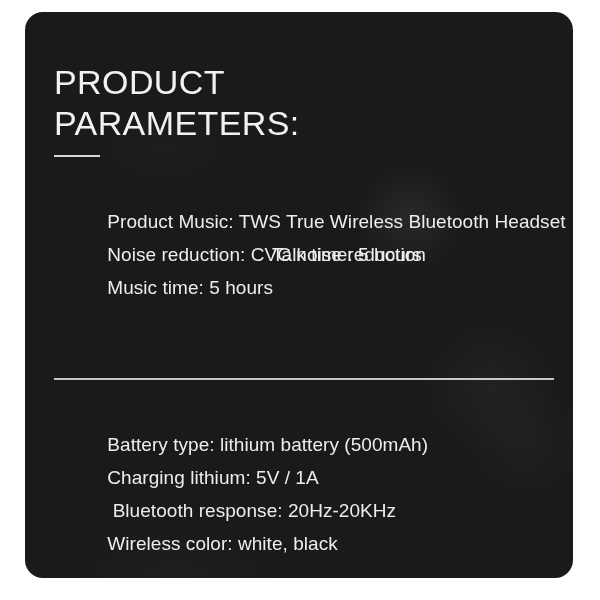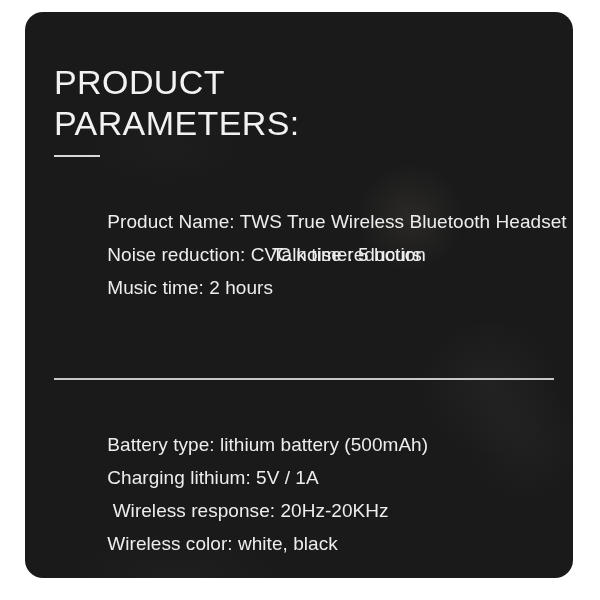--- a/index.html
+++ b/index.html
@@ -104,42 +104,42 @@
 
     <div class="inner">
 
       <div class="title">PRODUCT
 PARAMETERS:</div>
 
       <div class="rule-short"></div>
 
       <div class="speclist top">
         <div class="spec-row">
-          <span>Product Name: TWS True Wireless Bluetooth Headset</span>
+          <span>Product Music: TWS True Wireless Bluetooth Headset</span>
         </div>
         <div class="spec-row">
           <span>Noise reduction: CVC noise reduction</span>
         </div>
         <div class="spec-row">
-          <span>Music time: 2 hours</span>
+          <span>Music time: 5 hours</span>
           <span class="col2">Talk time: 5 hours</span>
         </div>
       </div>
 
       <div class="rule-long"></div>
 
       <div class="speclist bottom">
         <div class="spec-row">
           <span>Battery type: lithium battery (500mAh)</span>
         </div>
         <div class="spec-row">
           <span>Charging lithium: 5V / 1A</span>
         </div>
         <div class="spec-row">
-          <span> Wireless response: 20Hz-20KHz</span>
+          <span> Bluetooth response: 20Hz-20KHz</span>
         </div>
         <div class="spec-row">
           <span>Wireless color: white, black</span>
         </div>
       </div>
 
     </div>
   </div>
 </div>
 

